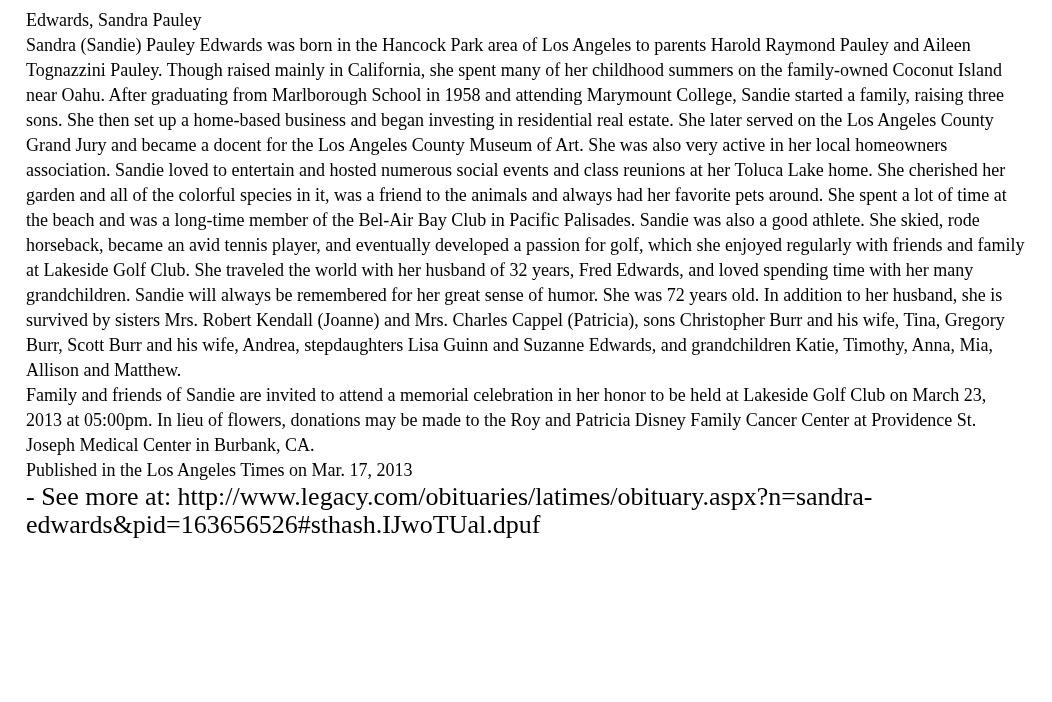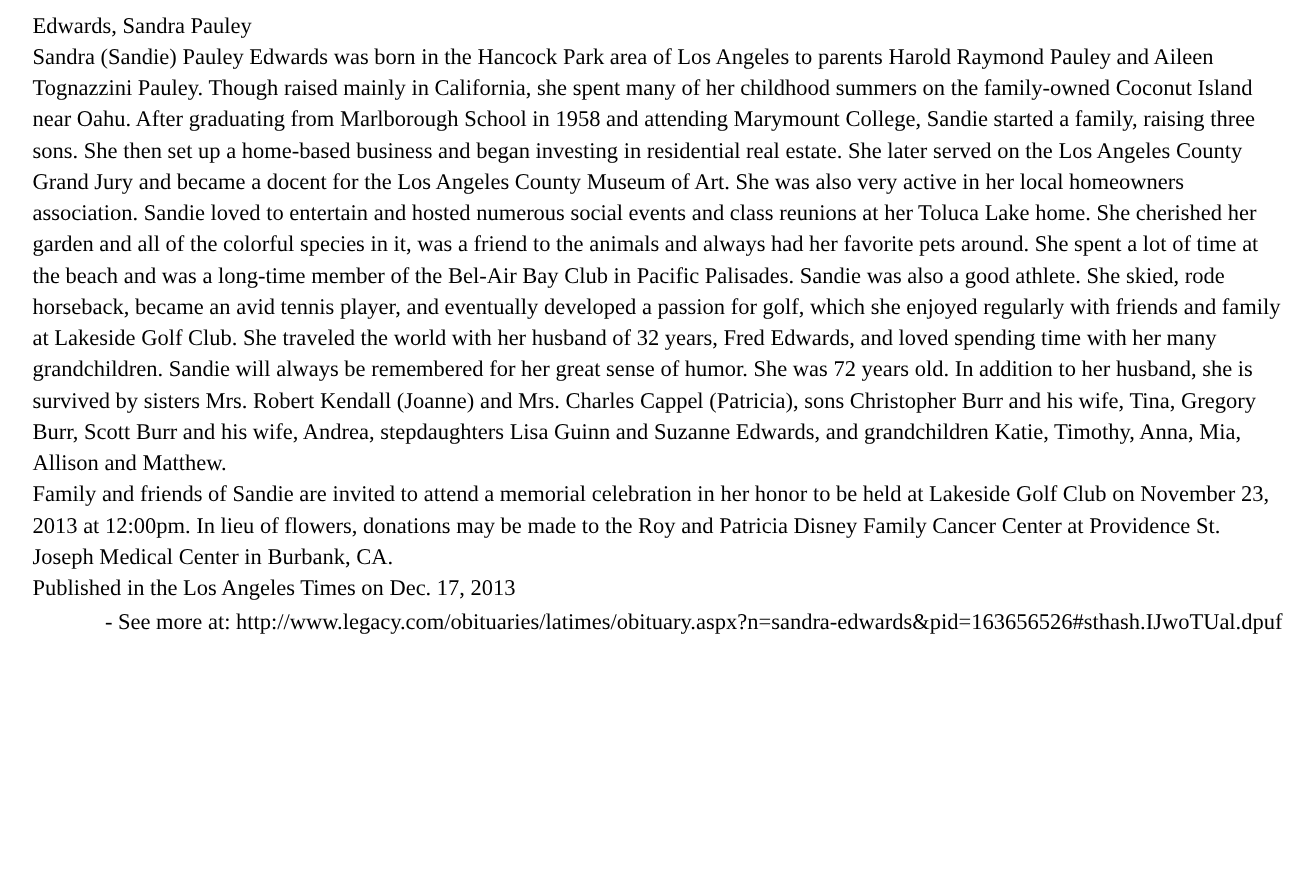--- a/index.html
+++ b/index.html
@@ -22,28 +22,27 @@
     background: #ffffff;
   }
   .page p {
     margin: 0;
   }
   .body-text {
     font-size: 18px;
     line-height: 25px;
   }
   .see-more {
-    font-size: 18px;
+    font-size: 26px;
     line-height: 28px;
     overflow-wrap: break-word;
-    text-align: right;
   }
 </style>
 </head>
 <body>
 
 <div class="page">
   <p class="body-text">Edwards, Sandra Pauley</p>
   <p class="body-text">Sandra (Sandie) Pauley Edwards was born in the Hancock Park area of Los Angeles to parents Harold Raymond Pauley and Aileen Tognazzini Pauley. Though raised mainly in California, she spent many of her childhood summers on the family-owned Coconut Island near Oahu. After graduating from Marlborough School in 1958 and attending Marymount College, Sandie started a family, raising three sons. She then set up a home-based business and began investing in residential real estate. She later served on the Los Angeles County Grand Jury and became a docent for the Los Angeles County Museum of Art. She was also very active in her local homeowners association. Sandie loved to entertain and hosted numerous social events and class reunions at her Toluca Lake home. She cherished her garden and all of the colorful species in it, was a friend to the animals and always had her favorite pets around. She spent a lot of time at the beach and was a long-time member of the Bel-Air Bay Club in Pacific Palisades. Sandie was also a good athlete. She skied, rode horseback, became an avid tennis player, and eventually developed a passion for golf, which she enjoyed regularly with friends and family at Lakeside Golf Club. She traveled the world with her husband of 32 years, Fred Edwards, and loved spending time with her many grandchildren. Sandie will always be remembered for her great sense of humor. She was 72 years old. In addition to her husband, she is survived by sisters Mrs. Robert Kendall (Joanne) and Mrs. Charles Cappel (Patricia), sons Christopher Burr and his wife, Tina, Gregory Burr, Scott Burr and his wife, Andrea, stepdaughters Lisa Guinn and Suzanne Edwards, and grandchildren Katie, Timothy, Anna, Mia, Allison and Matthew.</p>
-  <p class="body-text">Family and friends of Sandie are invited to attend a memorial celebration in her honor to be held at Lakeside Golf Club on November 23, 2013 at 12:00pm. In lieu of flowers, donations may be made to the Roy and Patricia Disney Family Cancer Center at Providence St. Joseph Medical Center in Burbank, CA.</p>
-  <p class="body-text">Published in the Los Angeles Times on Dec. 17, 2013</p>
+  <p class="body-text">Family and friends of Sandie are invited to attend a memorial celebration in her honor to be held at Lakeside Golf Club on March 23, 2013 at 05:00pm. In lieu of flowers, donations may be made to the Roy and Patricia Disney Family Cancer Center at Providence St. Joseph Medical Center in Burbank, CA.</p>
+  <p class="body-text">Published in the Los Angeles Times on Mar. 17, 2013</p>
   <p class="see-more">- See more at: http://www.legacy.com/obituaries/latimes/obituary.aspx?n=sandra-edwards&amp;pid=163656526#sthash.IJwoTUal.dpuf</p>
 </div>
 
 </body></html>

